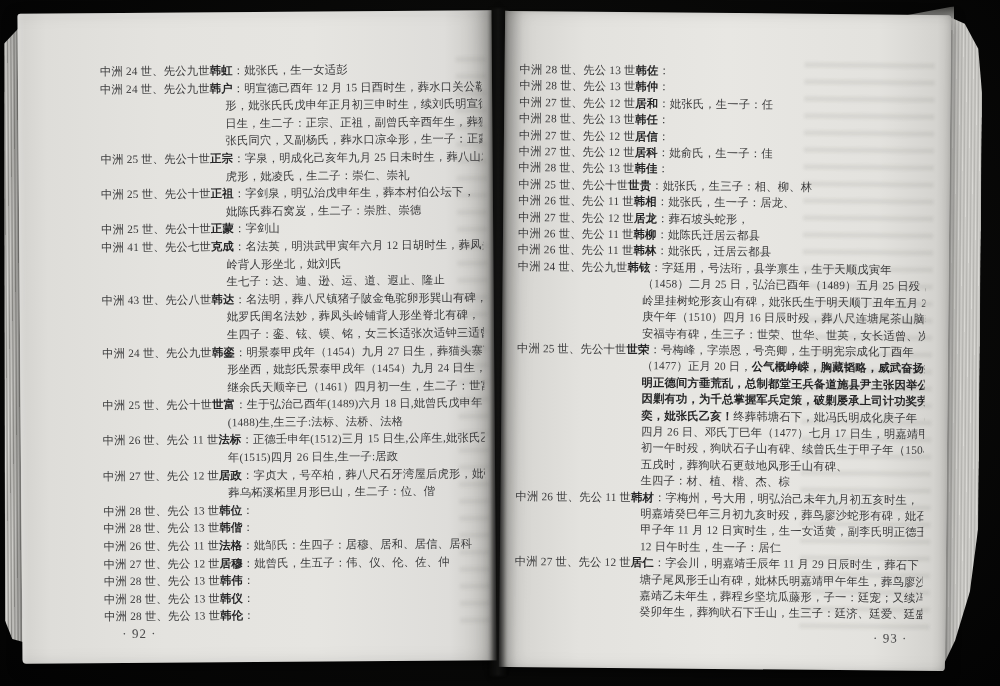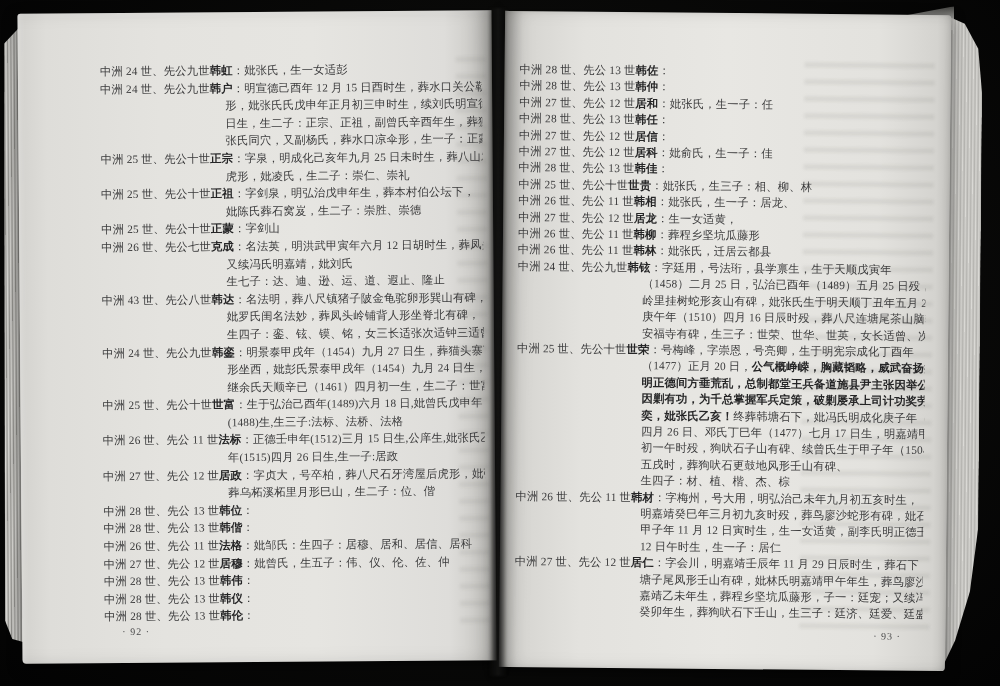--- a/index.html
+++ b/index.html
@@ -26,21 +26,21 @@
     transform:rotate(0.55deg);
     box-shadow:inset 16px 0 26px -16px rgba(0,0,0,.6), inset -3px 0 10px -6px rgba(0,0,0,.3), 0 4px 14px rgba(0,0,0,.6);
   }
   .textblock{position:absolute;white-space:nowrap;}
   .page-left .textblock{left:82px;top:50px;width:382px;font-size:11.3px;line-height:17.6px;letter-spacing:.2px;}
   .page-right .textblock{left:15px;top:50px;width:408px;font-size:11.3px;line-height:16.4px;letter-spacing:.2px;}
   .line{white-space:nowrap;overflow:hidden;}
   .line.indent{padding-left:125px;}
   .seg{color:#3a3a3b;}
   .seg.b{font-weight:700;color:#252526;}
-  .pagenum{position:absolute;font-size:10px;color:#4a4a4b;letter-spacing:1px;}
+  .pagenum{position:absolute;font-size:13px;color:#4a4a4b;letter-spacing:1px;}
   .pagenum-left{left:100px;top:613px;}
   .pagenum-right{left:374px;top:616px;}
   .spine{
     position:absolute;left:489px;top:8px;width:18px;height:668px;
     background:linear-gradient(to right,rgba(15,15,14,0) 0%,rgba(18,18,17,.75) 40%,rgba(20,20,19,.9) 52%,rgba(18,18,17,.7) 62%,rgba(15,15,14,0) 100%);
     filter:blur(1.2px);
   }
   .edge-left{
     position:absolute;left:3px;top:28px;width:18px;height:614px;
     background:repeating-linear-gradient(to right,#8f8e8a 0px,#d8d7d3 1.6px,#a5a4a0 3.2px);
@@ -82,22 +82,22 @@
         <div class="line"><span class="seg">中洲 24 世、先公九世</span><span class="seg b">韩虹</span><span class="seg">：妣张氏，生一女适彭</span></div>
         <div class="line"><span class="seg">中洲 24 世、先公九世</span><span class="seg b">韩户</span><span class="seg">：明宣德己酉年 12 月 15 日酉时生，葬水口关公勒马</span></div>
         <div class="line indent"><span class="seg">形，妣张氏氏戊申年正月初三申时生，续刘氏明宣德甲戌年十月 12</span></div>
         <div class="line indent"><span class="seg">日生，生二子：正宗、正祖，副曾氏辛酉年生，葬狮子石下蛇形与</span></div>
         <div class="line indent"><span class="seg">张氏同穴，又副杨氏，葬水口凉伞形，生一子：正蒙、</span></div>
         <div class="line"><span class="seg">中洲 25 世、先公十世</span><span class="seg b">正宗</span><span class="seg">：字泉，明成化己亥年九月 25 日未时生，葬八山发下</span></div>
         <div class="line indent"><span class="seg">虎形，妣凌氏，生二子：崇仁、崇礼</span></div>
         <div class="line"><span class="seg">中洲 25 世、先公十世</span><span class="seg b">正祖</span><span class="seg">：字剑泉，明弘治戊申年生，葬本村伯公坛下，</span></div>
         <div class="line indent"><span class="seg">妣陈氏葬石窝岌，生二子：崇胜、崇德</span></div>
         <div class="line"><span class="seg">中洲 25 世、先公十世</span><span class="seg b">正蒙</span><span class="seg">：字剑山</span></div>
-        <div class="line"><span class="seg">中洲 26 世、先公七世</span><span class="seg b">克成</span><span class="seg">：名法英，明洪武甲寅年六月 12 日胡时生，葬凤头黄</span></div>
-        <div class="line indent"><span class="seg">又续冯氏明嘉靖，妣刘氏</span></div>
+        <div class="line"><span class="seg">中洲 41 世、先公七世</span><span class="seg b">克成</span><span class="seg">：名法英，明洪武甲寅年六月 12 日胡时生，葬凤头黄</span></div>
+        <div class="line indent"><span class="seg">岭背人形坐北，妣刘氏</span></div>
         <div class="line indent"><span class="seg">生七子：达、迪、逊、运、道、遐止、隆止</span></div>
         <div class="line"><span class="seg">中洲 43 世、先公八世</span><span class="seg b">韩达</span><span class="seg">：名法明，葬八尺镇猪子陂金龟驼卵形巽山有碑，</span></div>
         <div class="line indent"><span class="seg">妣罗氏闺名法妙，葬凤头岭铺背人形坐脊北有碑，</span></div>
         <div class="line indent"><span class="seg">生四子：銮、铉、镆、铭，女三长适张次适钟三适曾</span></div>
         <div class="line"><span class="seg">中洲 24 世、先公九世</span><span class="seg b">韩銮</span><span class="seg">：明景泰甲戌年（1454）九月 27 日生，葬猫头寨下人</span></div>
         <div class="line indent"><span class="seg">形坐西，妣彭氏景泰甲戌年（1454）九月 24 日生，葬石坡头蛇形，</span></div>
         <div class="line indent"><span class="seg">继余氏天顺辛已（1461）四月初一生，生二子：世富、世贵</span></div>
         <div class="line"><span class="seg">中洲 25 世、先公十世</span><span class="seg b">世富</span><span class="seg">：生于弘治己酉年(1489)六月 18 日,妣曾氏戊申年</span></div>
         <div class="line indent"><span class="seg">(1488)生,生三子:法标、法桥、法格</span></div>
         <div class="line"><span class="seg">中洲 26 世、先公 11 世</span><span class="seg b">法标</span><span class="seg">：正德壬申年(1512)三月 15 日生,公庠生,妣张氏乙亥</span></div>
@@ -120,22 +120,22 @@
     <div class="textblock" id="right-lines">
         <div class="line"><span class="seg">中洲 28 世、先公 13 世</span><span class="seg b">韩佐</span><span class="seg">：</span></div>
         <div class="line"><span class="seg">中洲 28 世、先公 13 世</span><span class="seg b">韩仲</span><span class="seg">：</span></div>
         <div class="line"><span class="seg">中洲 27 世、先公 12 世</span><span class="seg b">居和</span><span class="seg">：妣张氏，生一子：任</span></div>
         <div class="line"><span class="seg">中洲 28 世、先公 13 世</span><span class="seg b">韩任</span><span class="seg">：</span></div>
         <div class="line"><span class="seg">中洲 27 世、先公 12 世</span><span class="seg b">居信</span><span class="seg">：</span></div>
         <div class="line"><span class="seg">中洲 27 世、先公 12 世</span><span class="seg b">居科</span><span class="seg">：妣俞氏，生一子：佳</span></div>
         <div class="line"><span class="seg">中洲 28 世、先公 13 世</span><span class="seg b">韩佳</span><span class="seg">：</span></div>
         <div class="line"><span class="seg">中洲 25 世、先公十世</span><span class="seg b">世贵</span><span class="seg">：妣张氏，生三子：相、柳、林</span></div>
         <div class="line"><span class="seg">中洲 26 世、先公 11 世</span><span class="seg b">韩相</span><span class="seg">：妣张氏，生一子：居龙、</span></div>
-        <div class="line"><span class="seg">中洲 27 世、先公 12 世</span><span class="seg b">居龙</span><span class="seg">：生一女适黄，</span></div>
-        <div class="line"><span class="seg">中洲 26 世、先公 11 世</span><span class="seg b">韩柳</span><span class="seg">：葬程乡坚坑瓜藤形</span></div>
+        <div class="line"><span class="seg">中洲 27 世、先公 12 世</span><span class="seg b">居龙</span><span class="seg">：葬石坡头蛇形，</span></div>
+        <div class="line"><span class="seg">中洲 26 世、先公 11 世</span><span class="seg b">韩柳</span><span class="seg">：妣陈氏迁居云都县</span></div>
         <div class="line"><span class="seg">中洲 26 世、先公 11 世</span><span class="seg b">韩林</span><span class="seg">：妣张氏，迁居云都县</span></div>
         <div class="line"><span class="seg">中洲 24 世、先公九世</span><span class="seg b">韩铉</span><span class="seg">：字廷用，号法珩，县学禀生，生于天顺戊寅年</span></div>
         <div class="line indent"><span class="seg">（1458）二月 25 日，弘治已酉年（1489）五月 25 日殁，葬凤头蛇坑</span></div>
         <div class="line indent"><span class="seg">岭里挂树蛇形亥山有碑，妣张氏生于明天顺丁丑年五月 25 日，正德</span></div>
         <div class="line indent"><span class="seg">庚午年（1510）四月 16 日辰时殁，葬八尺连塘尾茶山脑转面狮形向</span></div>
         <div class="line indent"><span class="seg">安福寺有碑，生三子：世荣、世华、世英，女长适曾、次适李</span></div>
         <div class="line"><span class="seg">中洲 25 世、先公十世</span><span class="seg b">世荣</span><span class="seg">：号梅峰，字崇恩，号亮卿，生于明宪宗成化丁酉年</span></div>
         <div class="line indent"><span class="seg">（1477）正月 20 日，</span><span class="seg b">公气概峥嵘，胸藏韬略，威武奋扬摇动山岳，</span></div>
         <div class="line indent"><span class="seg b">明正德间方垂荒乱，总制都堂王兵备道施县尹主张因举公为千总，</span></div>
         <div class="line indent"><span class="seg b">因剿有功，为千总掌握军兵定策，破剿屡承上司计功奖劳，其声赫</span></div>

